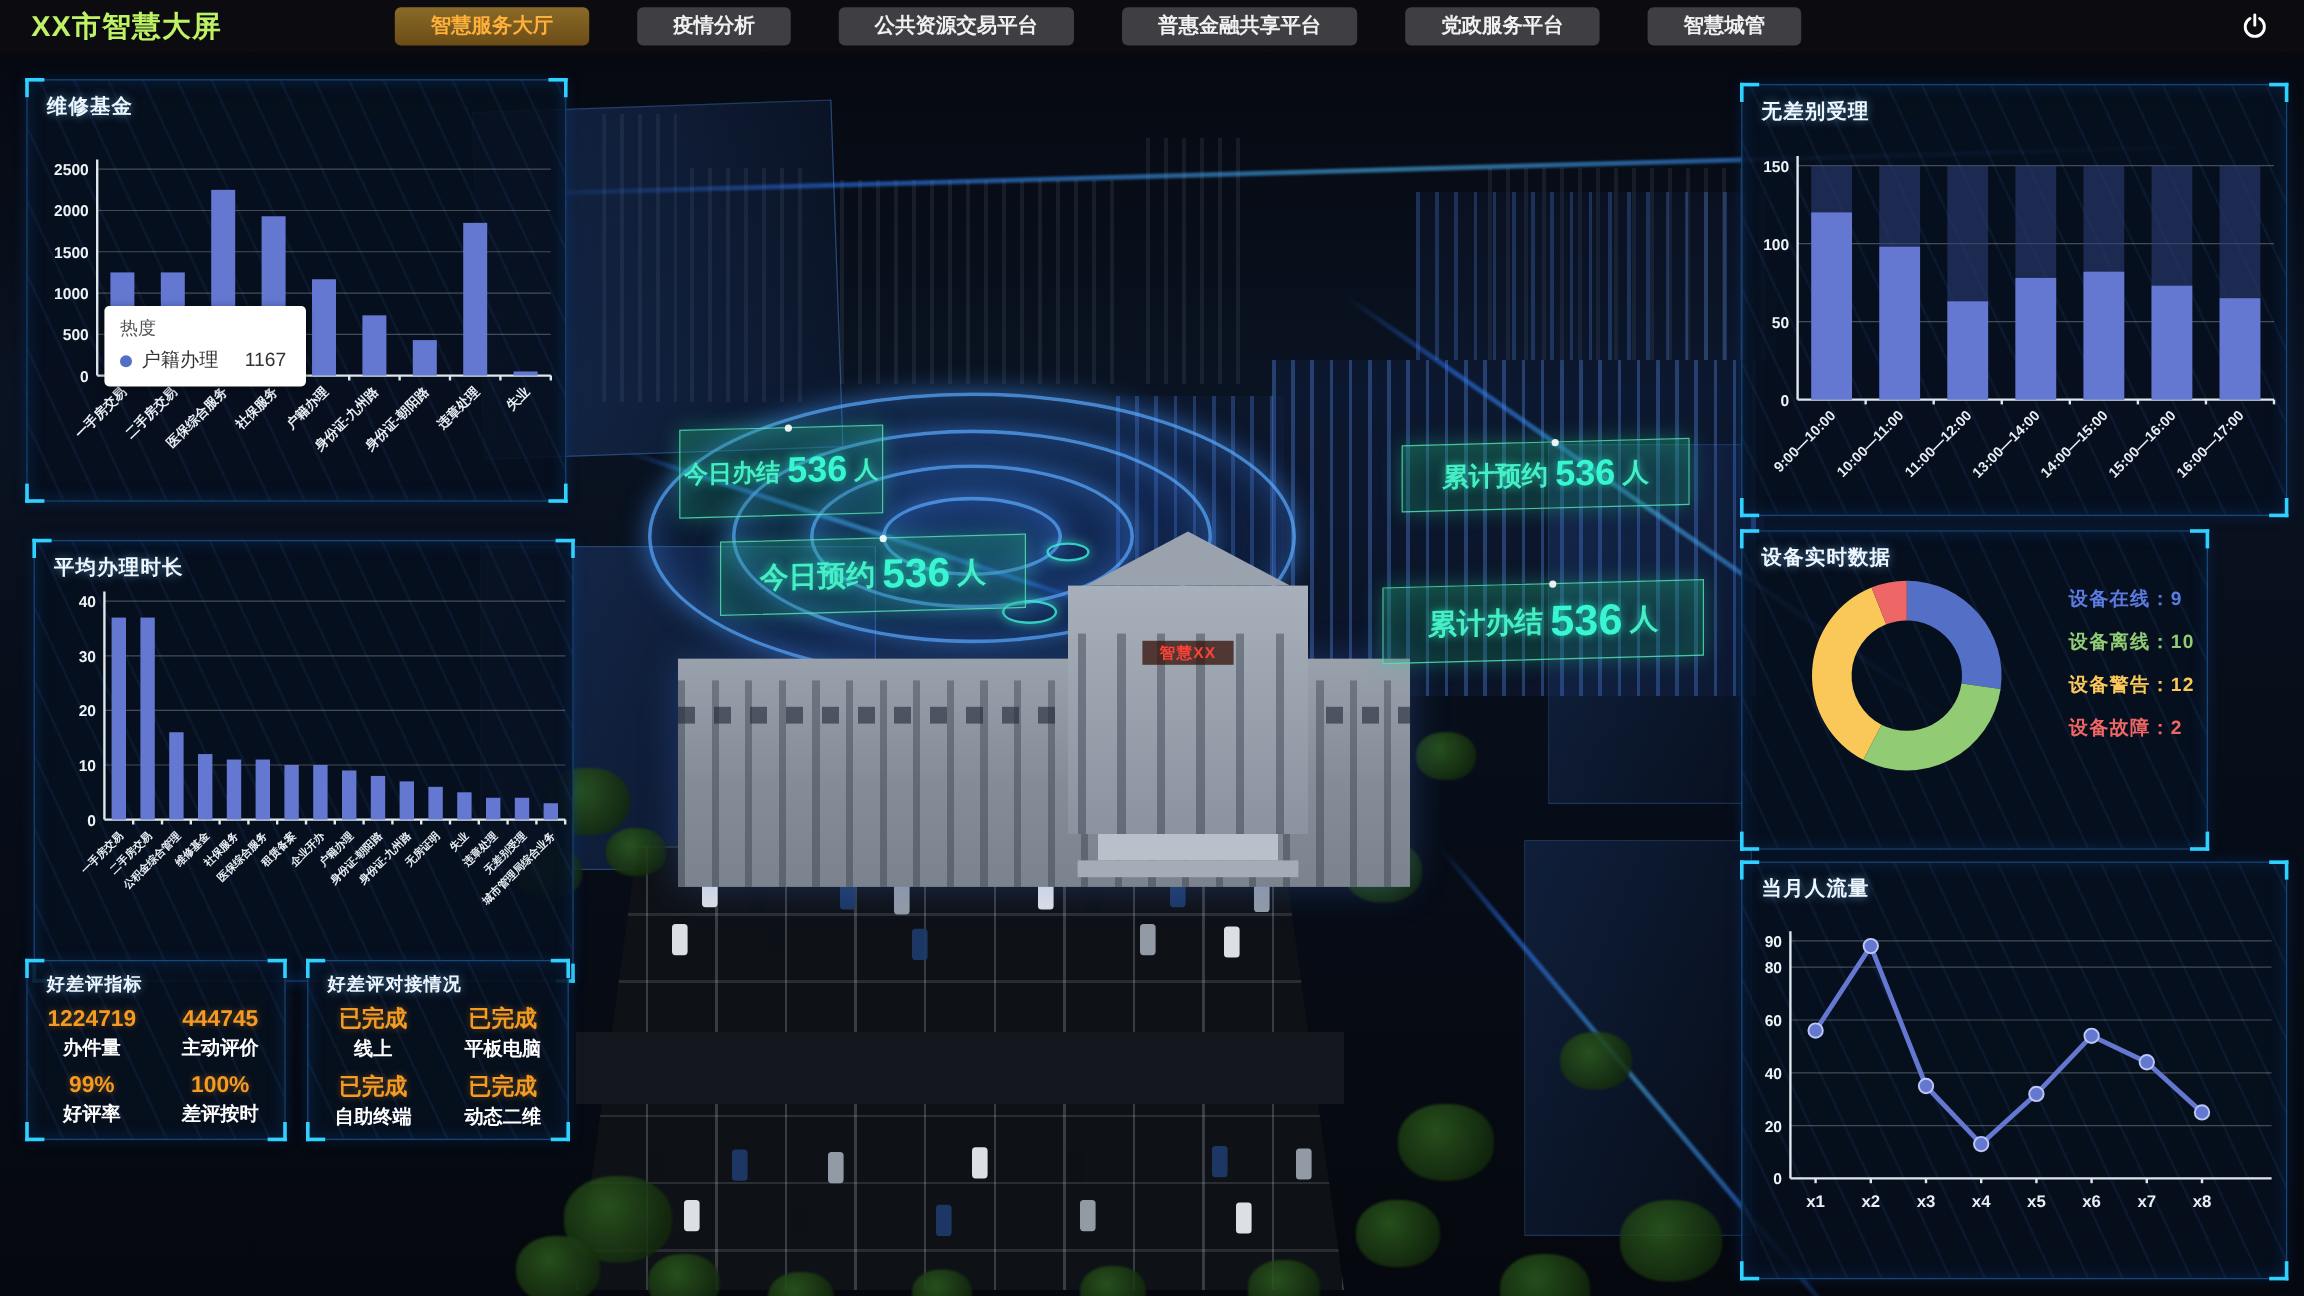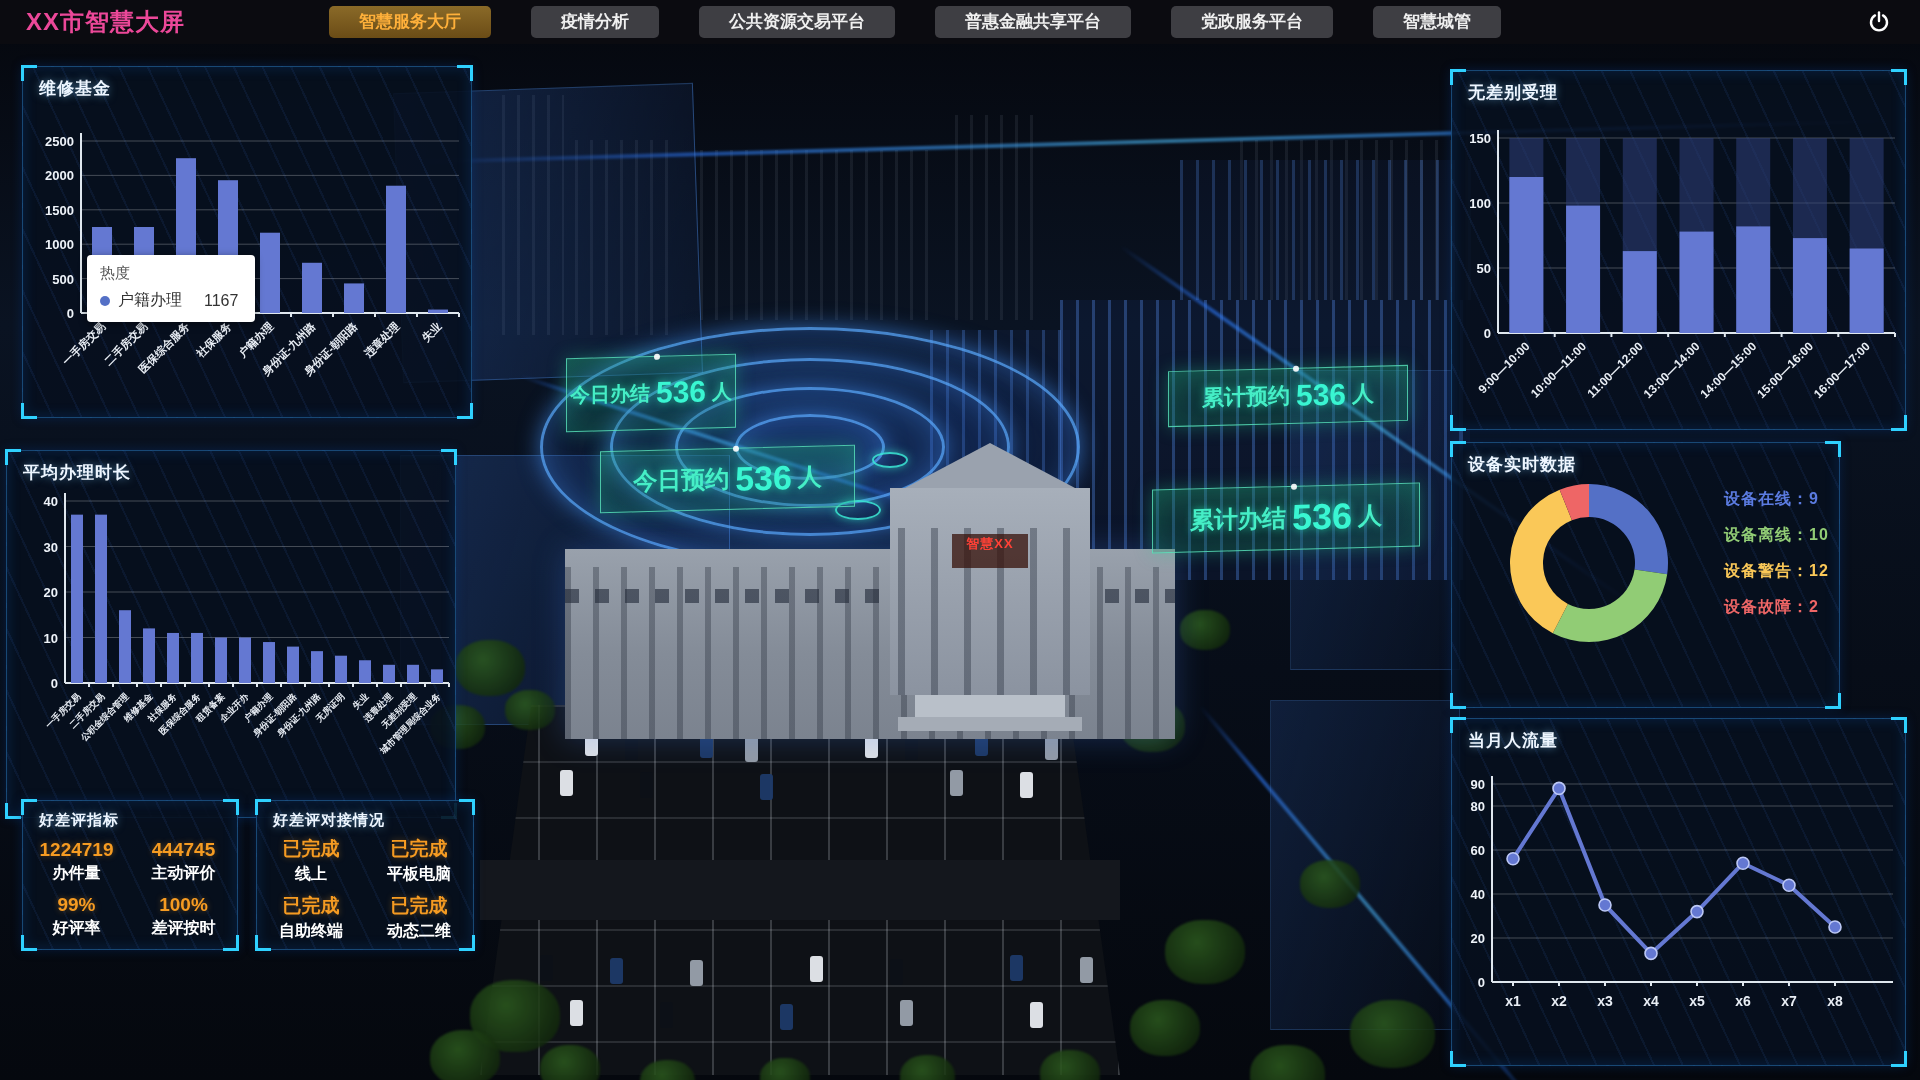--- a/index.html
+++ b/index.html
@@ -3,21 +3,21 @@
 <meta charset="utf-8">
 <style>
   * { margin:0; padding:0; box-sizing:border-box; }
   html,body { width:1920px; height:1080px; overflow:hidden; background:#04060c;
     font-family:"Liberation Sans","DejaVu Sans",sans-serif; }
   #screen { position:relative; width:1920px; height:1080px; background:linear-gradient(180deg,#05070d 0%,#0a1322 30%,#070d18 62%,#05080e 100%); }
 
   
   .topbar { position:absolute; left:0; top:0; width:1920px; height:44px; background:#0b0b10;
     display:flex; align-items:center; padding:0 26px; z-index:30; }
-  .app-title { color:#ec4899; font-size:24px; font-weight:bold; letter-spacing:1px; margin-right:116px; white-space:nowrap; }
+  .app-title { color:#bef264; font-size:24px; font-weight:bold; letter-spacing:1px; margin-right:116px; white-space:nowrap; }
   .nav-tabs { display:flex; align-items:center; gap:40px;padding-left:28px; }
   .tab { height:32px; line-height:32px; padding:0 30px; border-radius:5px; background:#3e3e43;
     color:#f0f0f0; font-size:17px; font-weight:bold; cursor:pointer; white-space:nowrap; }
   .tab.active { background:linear-gradient(180deg,#8a6a28,#6b4c16); color:#ffb03a; }
   .power-btn { margin-left:auto; width:30px; height:30px; display:flex; align-items:center; justify-content:center; cursor:pointer; }
 
   
   .scene { position:absolute; inset:44px 0 0 0; z-index:1; }
   .tower { position:absolute; background:repeating-linear-gradient(90deg,rgba(205,220,240,.35) 0 3px,transparent 3px 15px); opacity:.22; }
   .bluefac { position:absolute; background-color:rgba(30,60,130,.22);
@@ -33,21 +33,21 @@
     background:linear-gradient(180deg,#99a1ac 0%,#848c98 55%,#70788490);
     background-color:#8a919d;
     box-shadow:0 0 30px rgba(80,140,255,.25); z-index:3; }
   .bldg-cols { position:absolute; inset:18px 0 0 0; background:repeating-linear-gradient(90deg,rgba(35,42,55,.35) 0 6px,transparent 6px 28px); }
   .bldg-windows { position:absolute; left:0; top:40px; width:100%; height:14px; background:repeating-linear-gradient(90deg,rgba(20,28,44,.55) 0 14px,transparent 14px 30px); }
   .portico { position:absolute; left:890px; top:488px; width:200px; height:207px; background:linear-gradient(180deg,#a7afba,#8b93a0);
     z-index:4; }
   .portico-cols { position:absolute; inset:40px 8px 0 8px; background:repeating-linear-gradient(90deg,rgba(40,48,62,.4) 0 7px,transparent 7px 33px); }
   .pediment { position:absolute; left:905px; top:443px; width:0; height:0; border-left:85px solid transparent; border-right:85px solid transparent;
     border-bottom:45px solid #9aa2ae; z-index:4; }
-  .bldg-sign { position:absolute; left:952px; top:534px; width:76px; height:34px; background:rgba(55,18,10,.75);
+  .bldg-sign { position:absolute; left:952px; top:534px; width:76px; height:20px; background:rgba(55,18,10,.75);
     color:#ff4136; font-size:13px; font-weight:bold; text-align:center; line-height:20px; z-index:5; letter-spacing:1px; }
   .steps { position:absolute; left:915px; top:695px; width:150px; height:22px; background:#b9c0c9; z-index:4; }
   .steps2 { position:absolute; left:898px; top:717px; width:184px; height:14px; background:#a5acb6; z-index:4; }
   .parking { position:absolute; left:480px; top:705px; width:640px; height:370px; background:#0e1116; z-index:2;
     clip-path:polygon(8% 0,92% 0,100% 100%,0 100%);
     background-image:repeating-linear-gradient(90deg,rgba(225,232,240,.20) 0 2px,transparent 2px 58px),
                      repeating-linear-gradient(180deg,rgba(225,232,240,.13) 0 2px,transparent 2px 56px); }
   .park-road { position:absolute; left:480px; top:860px; width:640px; height:60px; background:#14171d; z-index:2; }
   .car { position:absolute; width:13px; height:26px; border-radius:3px; z-index:3; opacity:.95; }
   .tree { position:absolute; border-radius:46%; background:radial-gradient(circle at 40% 35%,#2c5a1e,#132a0d 75%); opacity:.85; filter:blur(1px); z-index:3; }
@@ -73,21 +73,21 @@
     border:1px solid rgba(40,120,190,.55); box-shadow:0 0 14px rgba(20,110,220,.22) inset, 0 0 10px rgba(10,60,140,.35); }
   .corner { position:absolute; width:16px; height:16px; z-index:11; }
   .c-tl { left:-2px; top:-2px; border-left:3px solid #2fd1ff; border-top:3px solid #2fd1ff; }
   .c-tr { right:-2px; top:-2px; border-right:3px solid #2fd1ff; border-top:3px solid #2fd1ff; }
   .c-bl { left:-2px; bottom:-2px; border-left:3px solid #2fd1ff; border-bottom:3px solid #2fd1ff; }
   .c-br { right:-2px; bottom:-2px; border-right:3px solid #2fd1ff; border-bottom:3px solid #2fd1ff; }
   .panel-title { position:absolute; left:16px; top:10px; color:#eef6ff; font-size:17px; font-weight:bold;
     text-shadow:0 0 8px rgba(120,200,255,.55); letter-spacing:1px; z-index:12; }
   .panel-sm .panel-title { font-size:15px; }
   #p-hot { left:22px; top:66px; width:450px; height:352px; }
-  #p-avg { left:6px; top:450px; width:450px; height:368px; }
+  #p-avg { left:28px; top:450px; width:450px; height:368px; }
   #p-metrics { left:22px; top:800px; width:216px; height:150px; }
   #p-status { left:256px; top:800px; width:218px; height:150px; }
   #p-queue { left:1451px; top:70px; width:455px; height:360px; }
   #p-device { left:1451px; top:442px; width:389px; height:266px; }
   #p-traffic { left:1451px; top:718px; width:455px; height:348px; }
   .panel svg { position:absolute; left:0; top:0; }
   svg text { font-family:"Liberation Sans","DejaVu Sans",sans-serif; }
   .grid { stroke:rgba(255,255,255,.25); stroke-width:1; }
   .axis { stroke:#dfe7ee; stroke-width:2; }
   .ytick { fill:#eef3f9; font-size:13px; font-weight:bold; }

